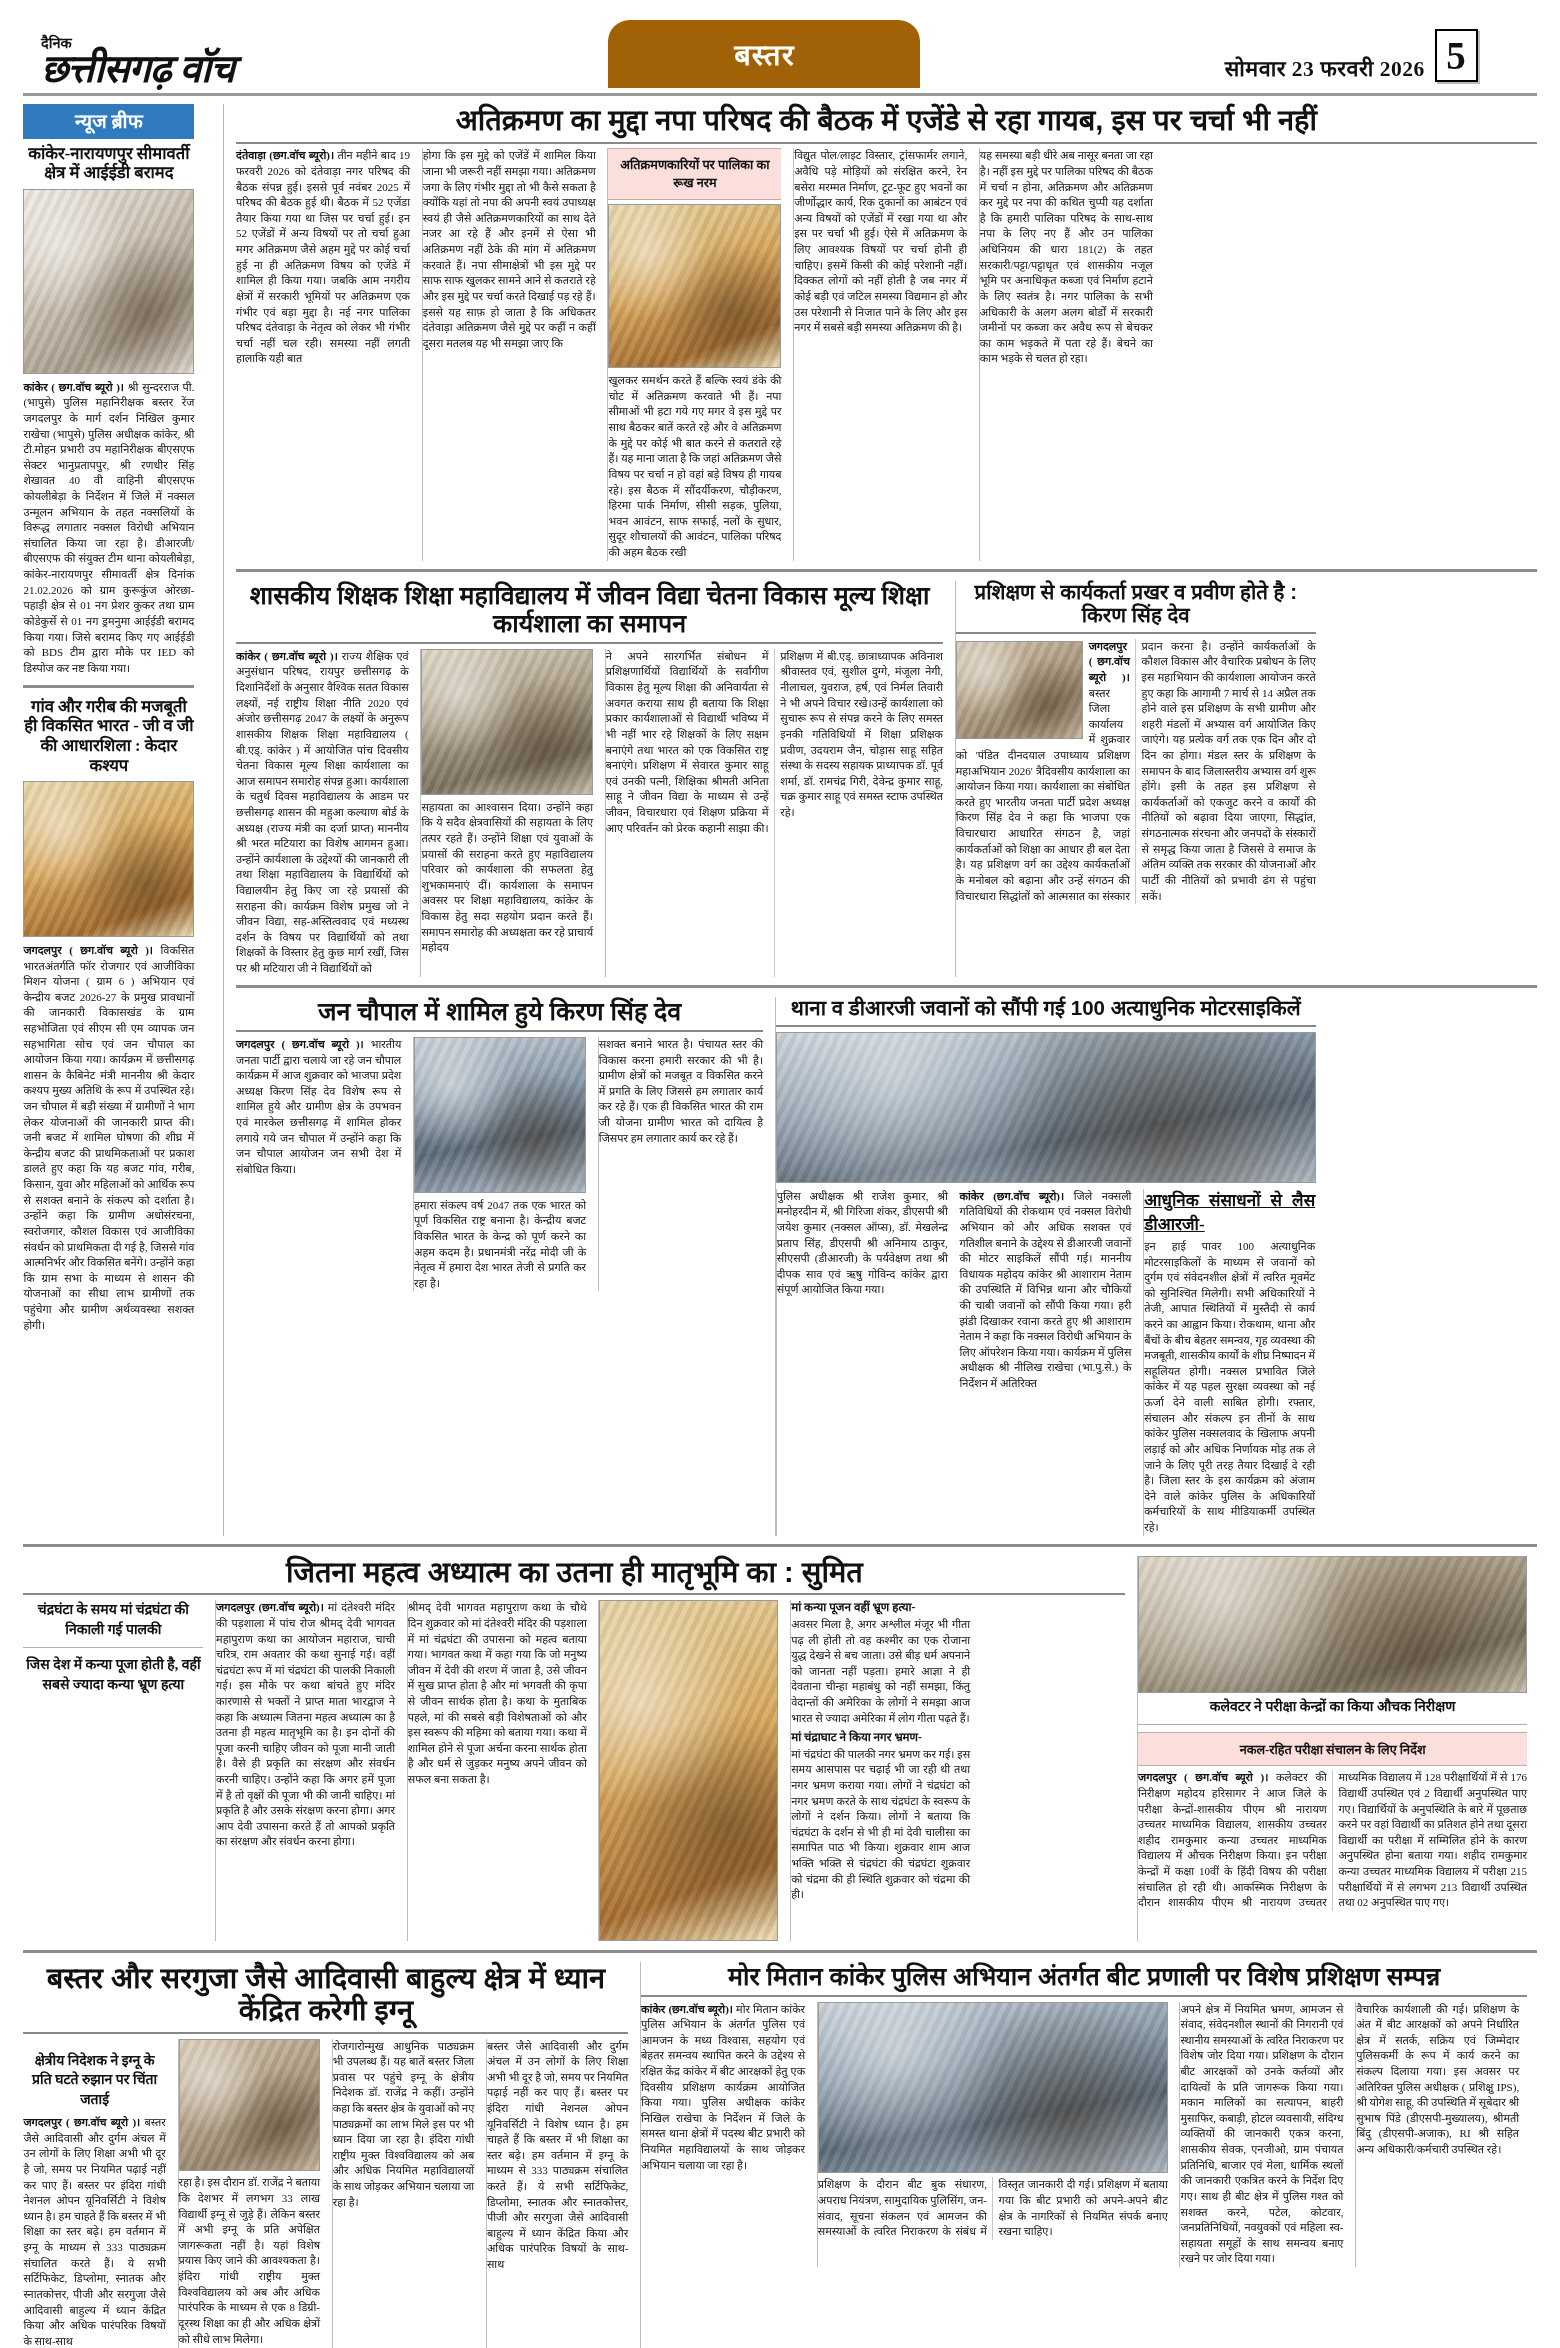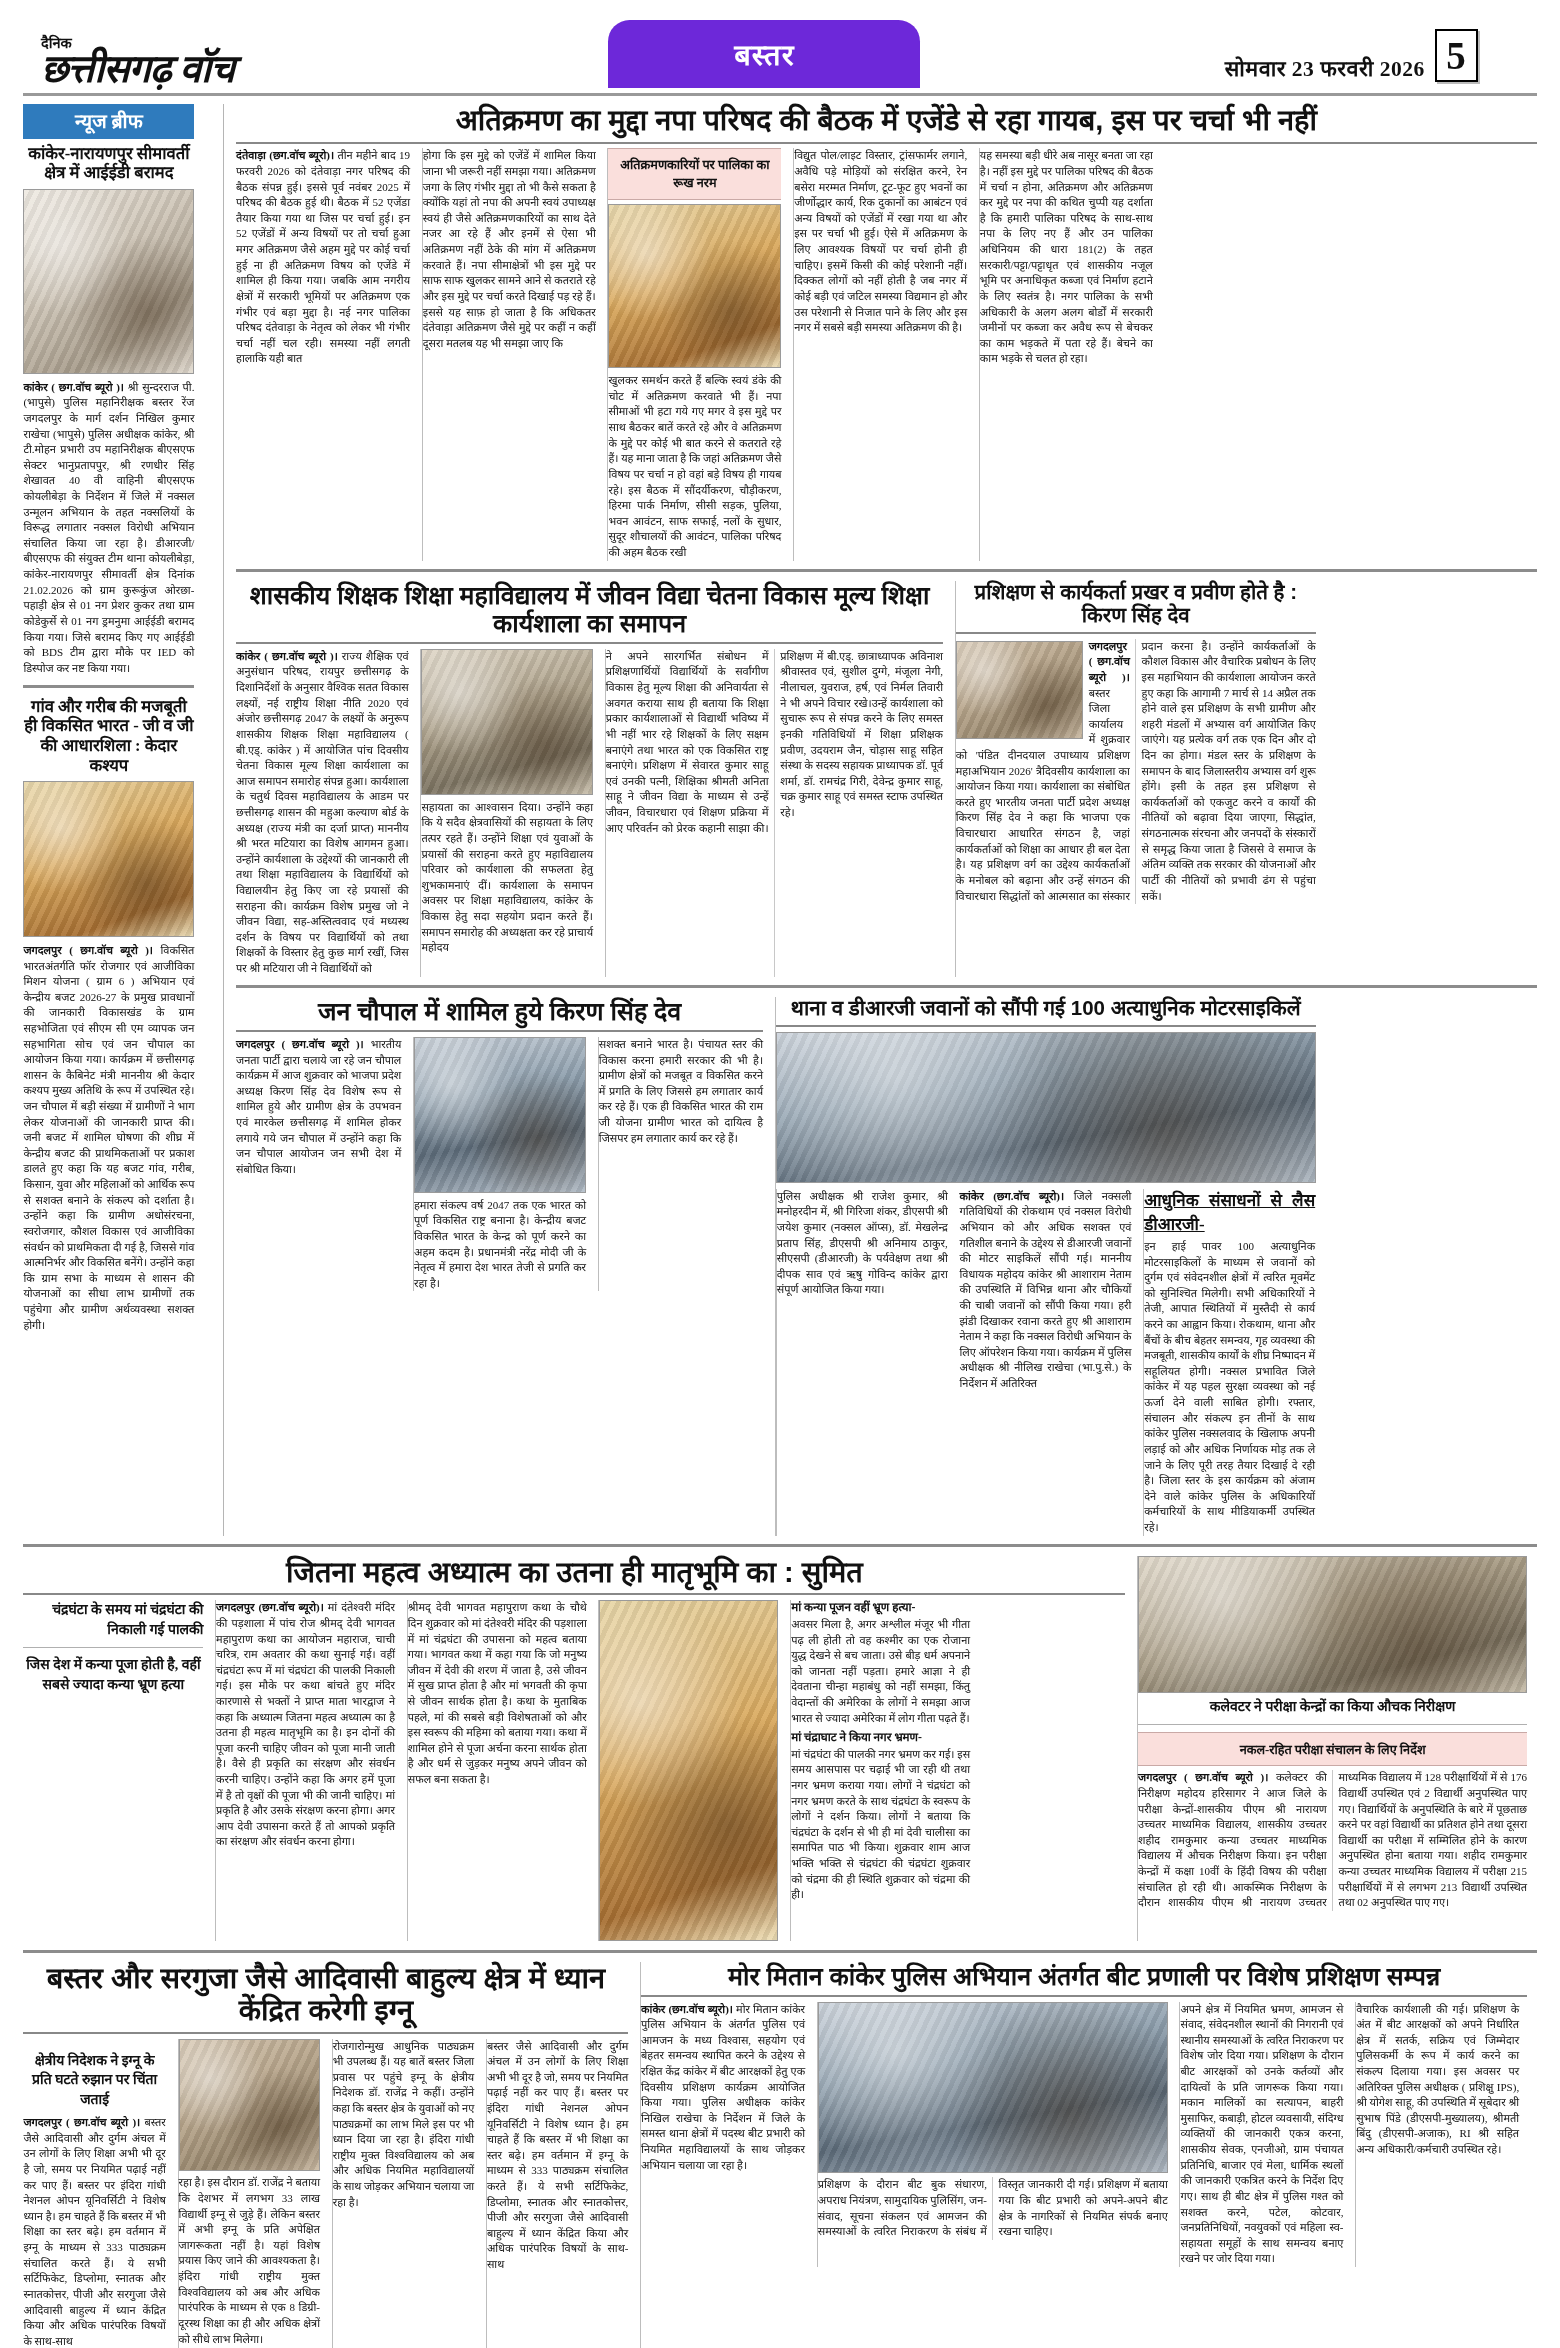--- a/index.html
+++ b/index.html
@@ -13,21 +13,21 @@
   }
   .page { width:1560px; height:2348px; padding:17.6px 23.4px 9.8px 23.4px; position:relative; }
 
   
   .masthead { display:flex; align-items:flex-end; height:70px; position:relative; }
   .logo-wrap { width:293px; padding-left:17.6px; }
   .logo-small { font-size:14.6px; font-weight:bold; letter-spacing:0px; line-height:1; margin-bottom:-2px; }
   .logo-main { font-size:39px; font-weight:bold; font-style:italic; line-height:1; letter-spacing:-1px; }
   .section-tag {
     position:absolute; left:585px; top:2px;
-    width:312px; height:68px; background:#6d28d9;
+    width:312px; height:68px; background:#a16207;
     border-radius:21.5px 21.5px 0 0;
     display:flex; align-items:center; justify-content:center;
   }
   .section-tag span { color:#fff; font-size:29px; font-weight:bold; letter-spacing:1px; }
   .date-wrap { position:absolute; right:59px; bottom:5.9px; display:flex; align-items:flex-end; gap:9.8px; }
   .date-text { font-size:21.5px; font-weight:bold; letter-spacing:0.5px; }
   .page-num {
     border:2px solid #000; width:43px; height:53px;
     display:flex; align-items:center; justify-content:center;
     font-size:39px; font-weight:bold; line-height:1;
@@ -229,21 +229,21 @@
   </div>
 
   <div class="sep2"></div>
 
   <div class="flexrow">
     <div style="width:1102px;">
       <div class="hl hl-xl">जितना महत्व अध्यात्म का उतना ही मातृभूमि का : सुमित</div>
       <div class="hl-rule"></div>
       <div class="flexrow">
         <div style="width:180px;">
-          <div class="quotebox" style="margin-bottom:7.8px;text-align:right;">चंद्रघंटा के समय मां चंद्रघंटा की निकाली गई पालकी</div>
+          <div class="quotebox" style="margin-bottom:7.8px;">चंद्रघंटा के समय मां चंद्रघंटा की निकाली गई पालकी</div>
           <div class="sep"></div>
           <div class="quotebox">जिस देश में कन्या पूजा होती है, वहीं सबसे ज्यादा कन्या भ्रूण हत्या</div>
         </div>
         <div style="width:180px;" class="body-txt col-rule">
           <span class="byline">जगदलपुर (छग.वॉच ब्यूरो)।</span>
           <span>मां दंतेश्वरी मंदिर की पड़शाला में पांच रोज श्रीमद् देवी भागवत महापुराण कथा का आयोजन महाराज, चाची चरित्र, राम अवतार की कथा सुनाई गई। वहीं चंद्रघंटा रूप में मां चंद्रघंटा की पालकी निकाली गई। इस मौके पर कथा बांचते हुए मंदिर कारणासे से भक्तों ने प्राप्त माता भारद्वाज ने कहा कि अध्यात्म जितना महत्व अध्यात्म का है उतना ही महत्व मातृभूमि का है। इन दोनों की पूजा करनी चाहिए जीवन को पूजा मानी जाती है। वैसे ही प्रकृति का संरक्षण और संवर्धन करनी चाहिए। उन्होंने कहा कि अगर हमें पूजा में है तो वृक्षों की पूजा भी की जानी चाहिए। मां प्रकृति है और उसके संरक्षण करना होगा। अगर आप देवी उपासना करते हैं तो आपको प्रकृति का संरक्षण और संवर्धन करना होगा।</span>
         </div>
         <div style="width:180px;" class="body-txt col-rule">
           <span>श्रीमद् देवी भागवत महापुराण कथा के चौथे दिन शुक्रवार को मां दंतेश्वरी मंदिर की पड़शाला में मां चंद्रघंटा की उपासना को महत्व बताया गया। भागवत कथा में कहा गया कि जो मनुष्य जीवन में देवी की शरण में जाता है, उसे जीवन में सुख प्राप्त होता है और मां भगवती की कृपा से जीवन सार्थक होता है। कथा के मुताबिक पहले, मां की सबसे बड़ी विशेषताओं को और इस स्वरूप की महिमा को बताया गया। कथा में शामिल होने से पूजा अर्चना करना सार्थक होता है और धर्म से जुड़कर मनुष्य अपने जीवन को सफल बना सकता है।</span>
         </div>

